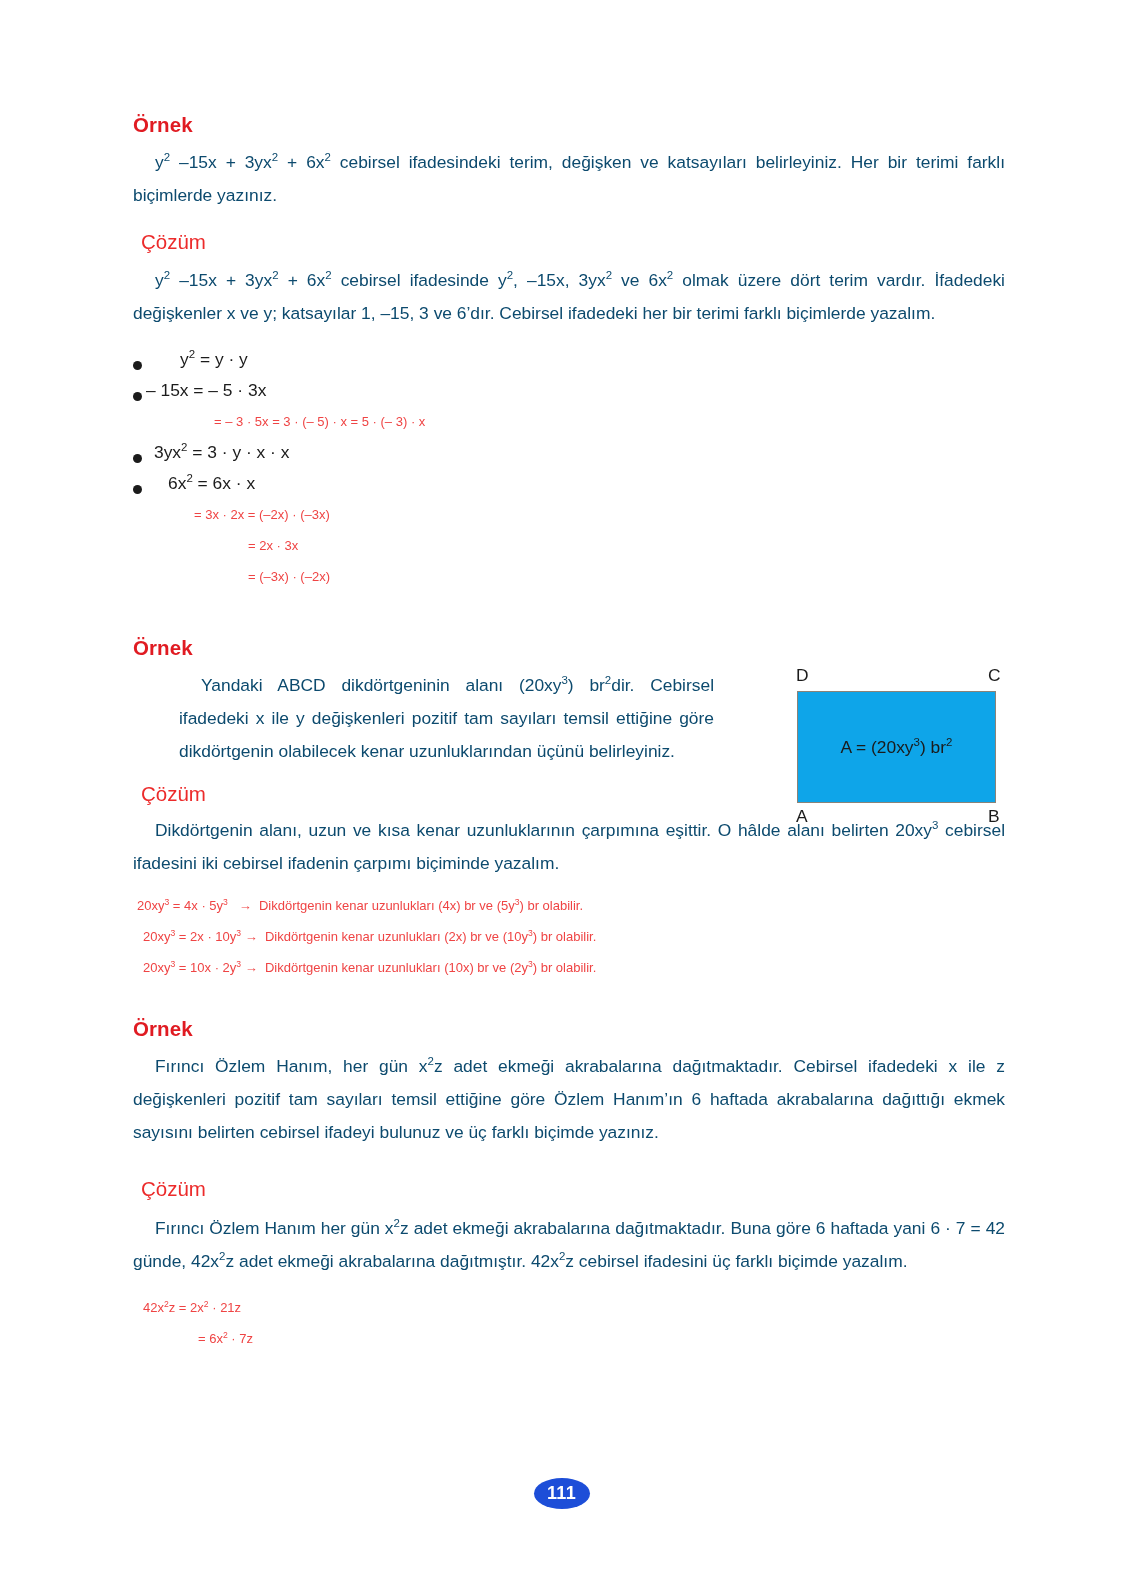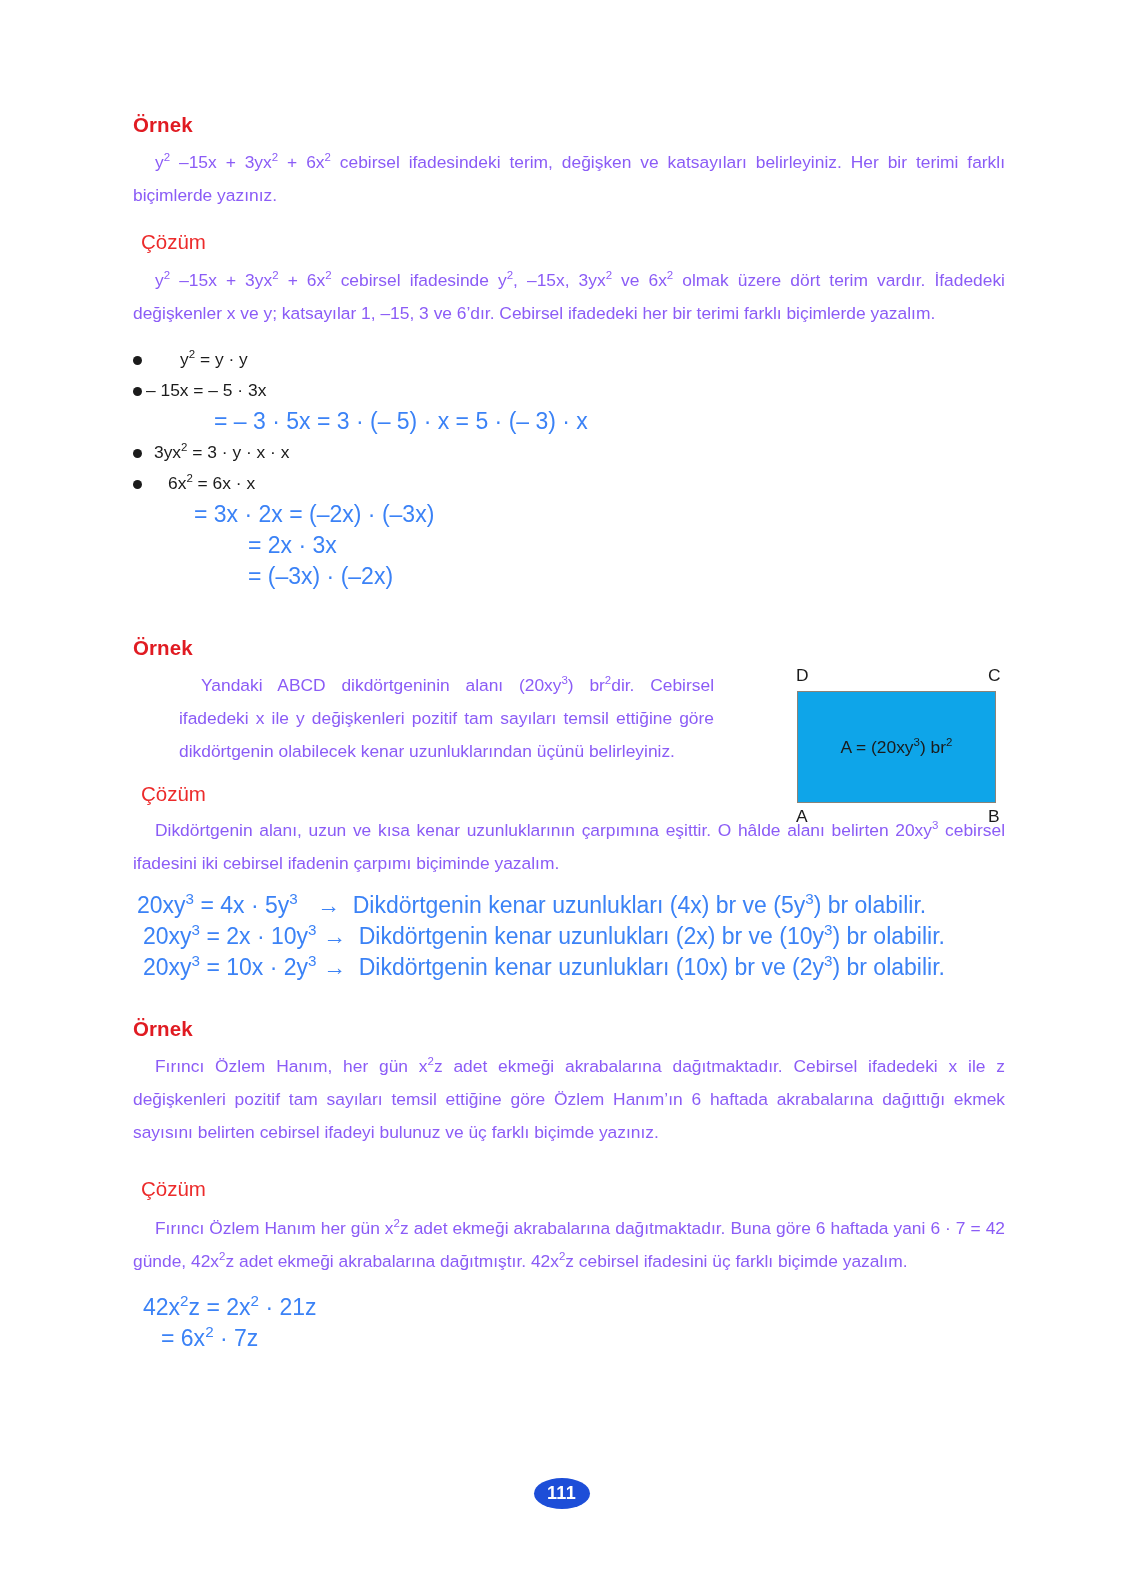--- a/index.html
+++ b/index.html
@@ -51,42 +51,42 @@
   }
   .indent-head { margin-left: 8px; }
 
   
   p.body {
     font-size: 17.4px;
     line-height: 33px;
     margin: 0;
     text-align: justify;
     text-justify: inter-word;
-    color: #8b5cf6;
+    color: #0c4a6e;
   }
   p.body.first-indent { text-indent: 22px; }
 
   sup {
     font-size: 0.66em;
     vertical-align: super;
     line-height: 0;
   }
 
   
   .math {
-    font-size: 23px;
+    font-size: 13px;
     line-height: 31px;
     white-space: nowrap;
-    color: #3b82f6;
+    color: #ef4444;
   }
 
   .bullet-list { margin: 0; padding: 0; list-style: none; }
   .bullet-row {
     display: flex;
-    align-items: flex-start;
+    align-items: center;
     font-size: 17.4px;
     line-height: 31px;
   }
   .bullet-dot {
     width: 9px;
     height: 9px;
     border-radius: 50%;
     background: #1b1b1b;
     flex: 0 0 auto;
     margin-top: 12px;
@@ -236,21 +236,21 @@
       <div class="sp-8"></div>
       <p class="body first-indent">Fırıncı Özlem Hanım, her gün x<sup>2</sup>z adet ekmeği akrabalarına dağıtmaktadır. Cebirsel ifadedeki x ile z değişkenleri pozitif tam sayıları temsil ettiğine göre Özlem Hanım’ın 6 haftada akrabalarına dağıttığı ekmek sayısını belirten cebirsel ifadeyi bulunuz ve üç farklı biçimde yazınız.</p>
 
       <div class="sp-28"></div>
       <h3 class="h-cozum indent-head">Çözüm</h3>
       <div class="sp-10"></div>
       <p class="body first-indent">Fırıncı Özlem Hanım her gün x<sup>2</sup>z adet ekmeği akrabalarına dağıtmaktadır. Buna göre 6 haftada yani 6 · 7 = 42 günde, 42x<sup>2</sup>z adet ekmeği akrabalarına dağıtmıştır. 42x<sup>2</sup>z cebirsel ifadesini üç farklı biçimde yazalım.</p>
 
       <div class="sp-14"></div>
       <div class="math" style="margin-left:10px;">42x<sup>2</sup>z = 2x<sup>2</sup> · 21z</div>
-      <div class="math" style="margin-left:28px;">= 6x<sup>2</sup> · 7z</div>
+      <div class="math" style="margin-left:65px;">= 6x<sup>2</sup> · 7z</div>
     </section>
 
   </div>
 
   <div class="figure">
     <span class="fig-vertex v-D">D</span>
     <span class="fig-vertex v-C">C</span>
     <span class="fig-vertex v-A">A</span>
     <span class="fig-vertex v-B">B</span>
     <div class="fig-rect">

